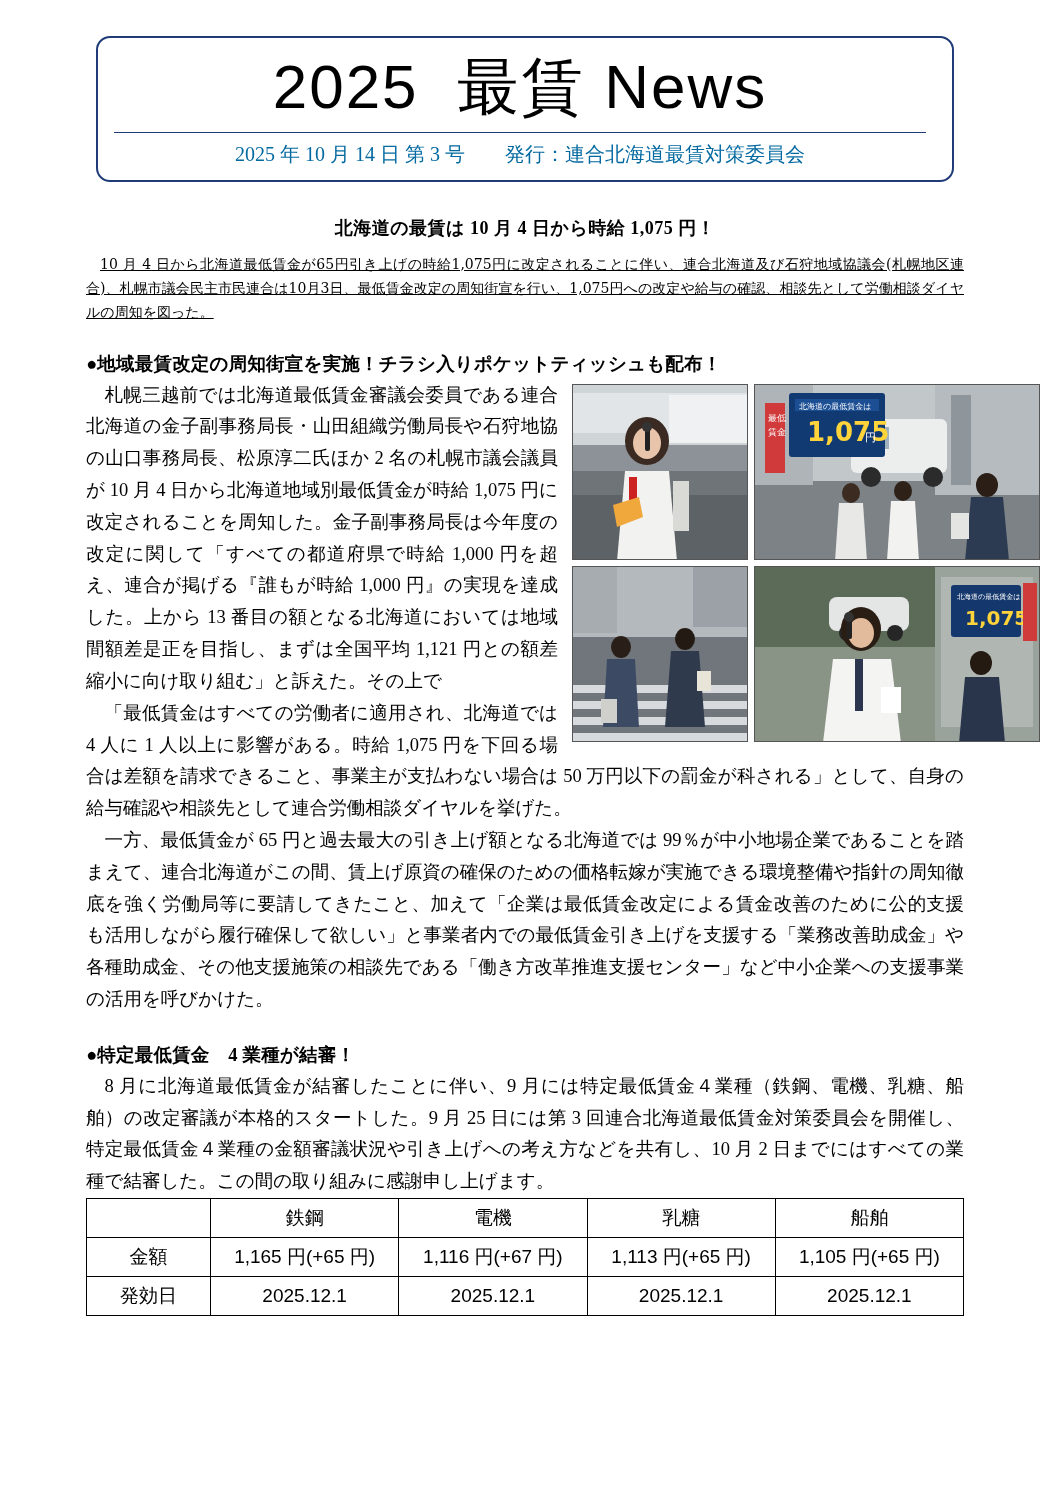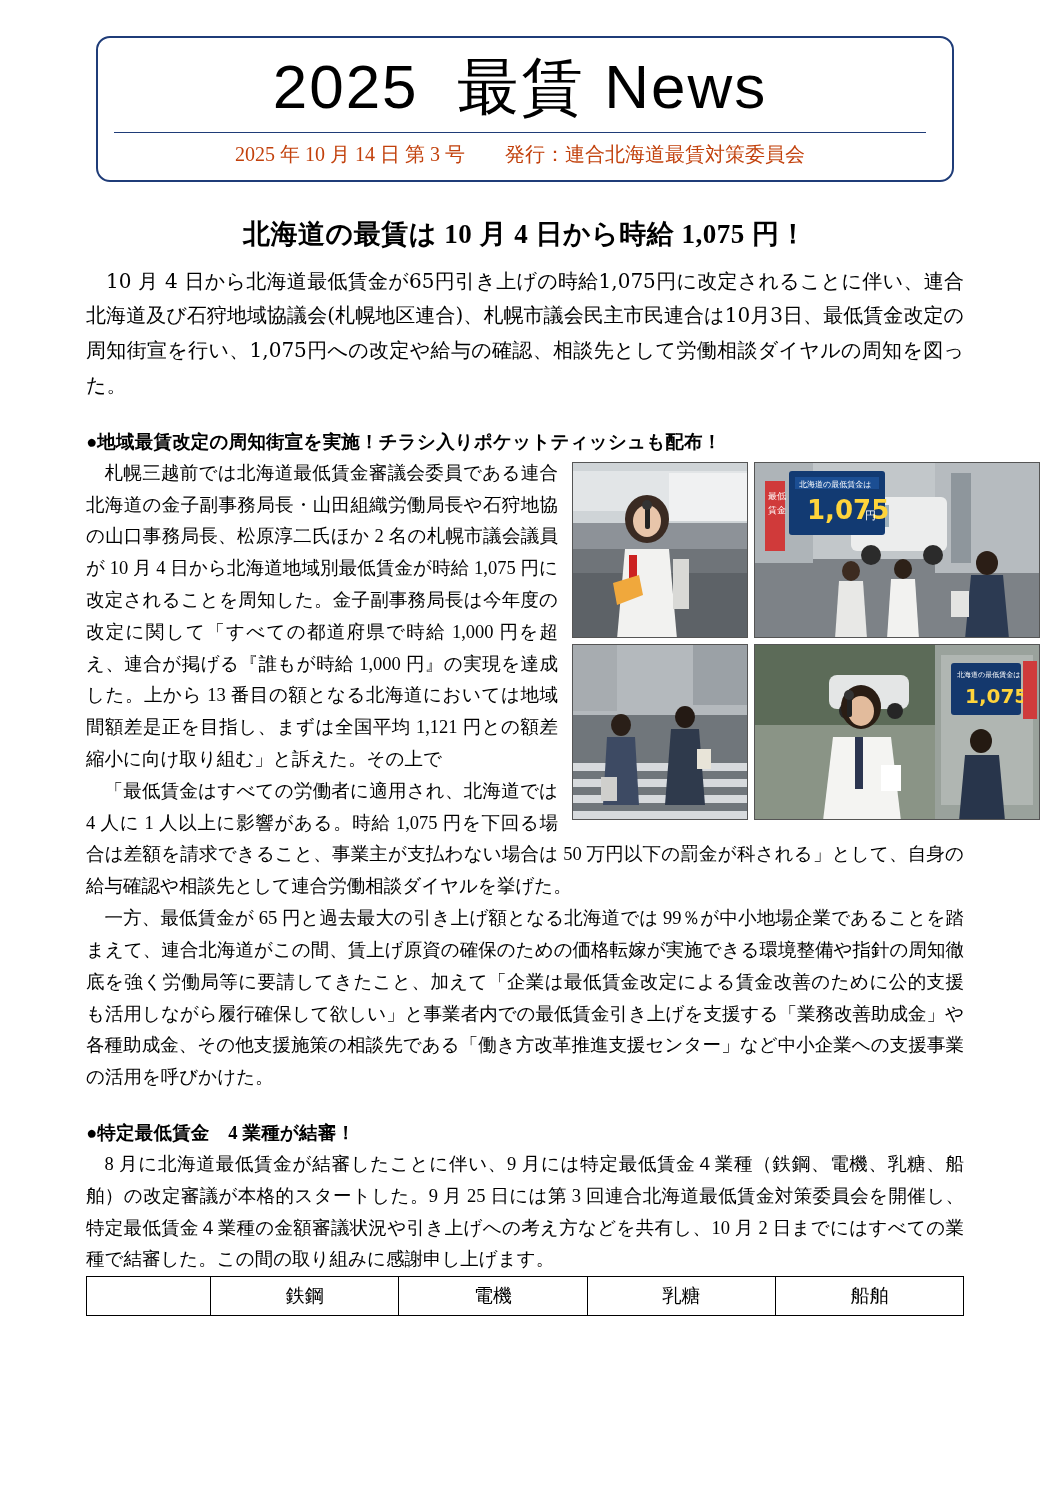--- a/index.html
+++ b/index.html
@@ -44,43 +44,44 @@
     border-top: 1px solid #1f3c78;
     margin: 6px 2px 0 2px;
   }
   .masthead-sub {
     display: flex;
     justify-content: center;
     gap: 40px;
     font-size: 20px;
     padding-top: 8px;
     padding-bottom: 2px;
-    color: #c2410c;
+    color: #0369a1;
   }
 
   
   .headline {
     text-align: center;
-    font-size: 27px;
+    font-size: 18px;
     font-weight: bold;
     margin: 34px 0 12px 0;
     letter-spacing: 0.5px;
   }
 
   
   .content {
     margin: 0 86px;
   }
   p.lead {
-    font-size: 20px;
+    font-size: 14px;
     line-height: 1.74;
     text-align: justify;
     margin: 6px 0 8px 0;
     text-indent: 1em;
     font-family: "DejaVu Serif", serif;
+    text-decoration: underline;
   }
   .section-head {
     font-size: 18.5px;
     font-weight: bold;
     margin: 26px 0 4px 0;
     letter-spacing: 0.2px;
   }
   p.body {
     font-size: 18.5px;
     line-height: 1.72;
@@ -292,17 +293,31 @@
       <thead>
         <tr>
           <th class="head"></th>
           <th class="head">鉄鋼</th>
           <th class="head">電機</th>
           <th class="head">乳糖</th>
           <th class="head">船舶</th>
         </tr>
       </thead>
       <tbody>
+        <tr>
+          <td>金額</td>
+          <td>1,165 円(+65 円)</td>
+          <td>1,116 円(+67 円)</td>
+          <td>1,113 円(+65 円)</td>
+          <td>1,105 円(+65 円)</td>
+        </tr>
+        <tr>
+          <td>発効日</td>
+          <td>2025.12.1</td>
+          <td>2025.12.1</td>
+          <td>2025.12.1</td>
+          <td>2025.12.1</td>
+        </tr>
       </tbody>
     </table>
 
   </div>
 </div>
 
 </body></html>

